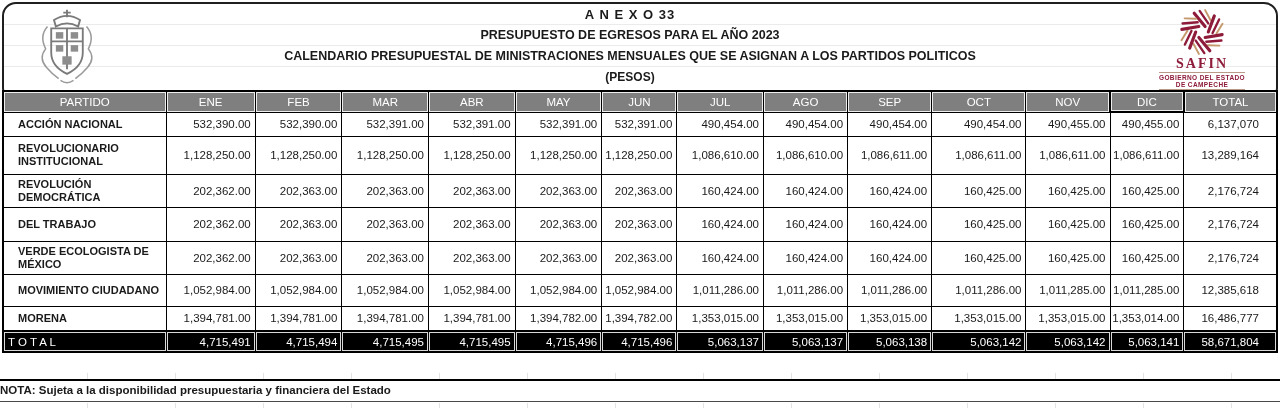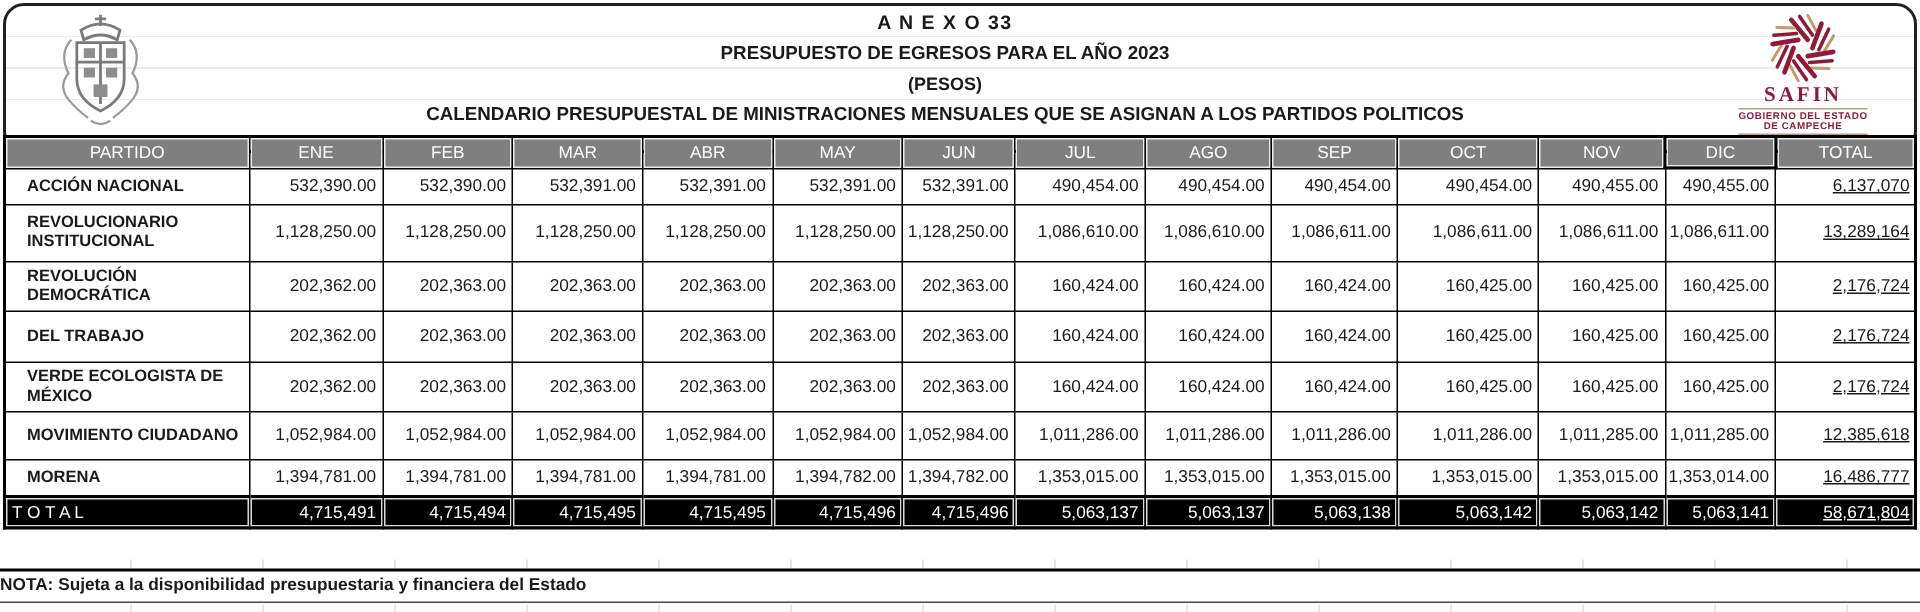--- a/index.html
+++ b/index.html
@@ -60,21 +60,21 @@
   .budget thead th {
     background: #7f7f7f; color: #ffffff; font-weight: 400;
     text-align: center; box-shadow: inset 0 0 0 1px #ededed;
   }
   .budget thead th:nth-child(13) { border-width: 2px; }
   .budget tbody th.party {
     text-align: left; font-weight: bold; font-size: 11px;
     padding-left: 14px; white-space: normal; line-height: 1.15;
   }
   .budget td { text-align: right; padding-right: 4px; }
-  .budget td:last-child { padding-right: 3px; text-decoration: underline; }
+  .budget td:last-child { padding-right: 17px; }
   .budget tbody tr:nth-child(1) { height: 24px; }
   .budget tbody tr:nth-child(2) { height: 38px; }
   .budget tbody tr:nth-child(3) { height: 33px; }
   .budget tbody tr:nth-child(4) { height: 34px; }
   .budget tbody tr:nth-child(5) { height: 33px; }
   .budget tbody tr:nth-child(6) { height: 32px; }
   .budget tbody tr:nth-child(7) { height: 25px; }
   .budget tbody tr:nth-child(8) { height: 21px; }
   .budget tr.total-row { height: 22px; }
   .budget tr.total-row th, .budget tr.total-row td {
@@ -118,22 +118,22 @@
       <rect x="39" y="40" width="8" height="7"></rect>
       <rect x="39" y="26" width="8" height="7"></rect>
       <rect x="23" y="40" width="8" height="7"></rect>
       <rect x="30" y="52" width="10" height="9"></rect>
     </g>
   </svg>
 
   <div class="titles">
     <div class="t t-anexo">A N E X O   33</div>
     <div class="t t-line1">PRESUPUESTO DE EGRESOS PARA EL AÑO 2023</div>
+    <div class="t t-line2">CALENDARIO PRESUPUESTAL DE MINISTRACIONES MENSUALES QUE SE ASIGNAN A LOS PARTIDOS POLITICOS</div>
     <div class="t t-line3">(PESOS)</div>
-    <div class="t t-line2">CALENDARIO PRESUPUESTAL DE MINISTRACIONES MENSUALES QUE SE ASIGNAN A LOS PARTIDOS POLITICOS</div>
   </div>
 
   <div class="safin">
     <svg class="safin-mark" width="56" height="50" viewBox="-32 -32 64 64">
       <defs>
         <g id="arm" fill="none" stroke-linecap="round">
           <path d="M-10 -24 L4 -7" stroke="#8e1b3a" stroke-width="4"></path>
           <path d="M-3 -27 L8 -11" stroke="#8e1b3a" stroke-width="3"></path>
           <path d="M4 -28 L11 -15" stroke="#c49a6c" stroke-width="2.5"></path>
         </g>

